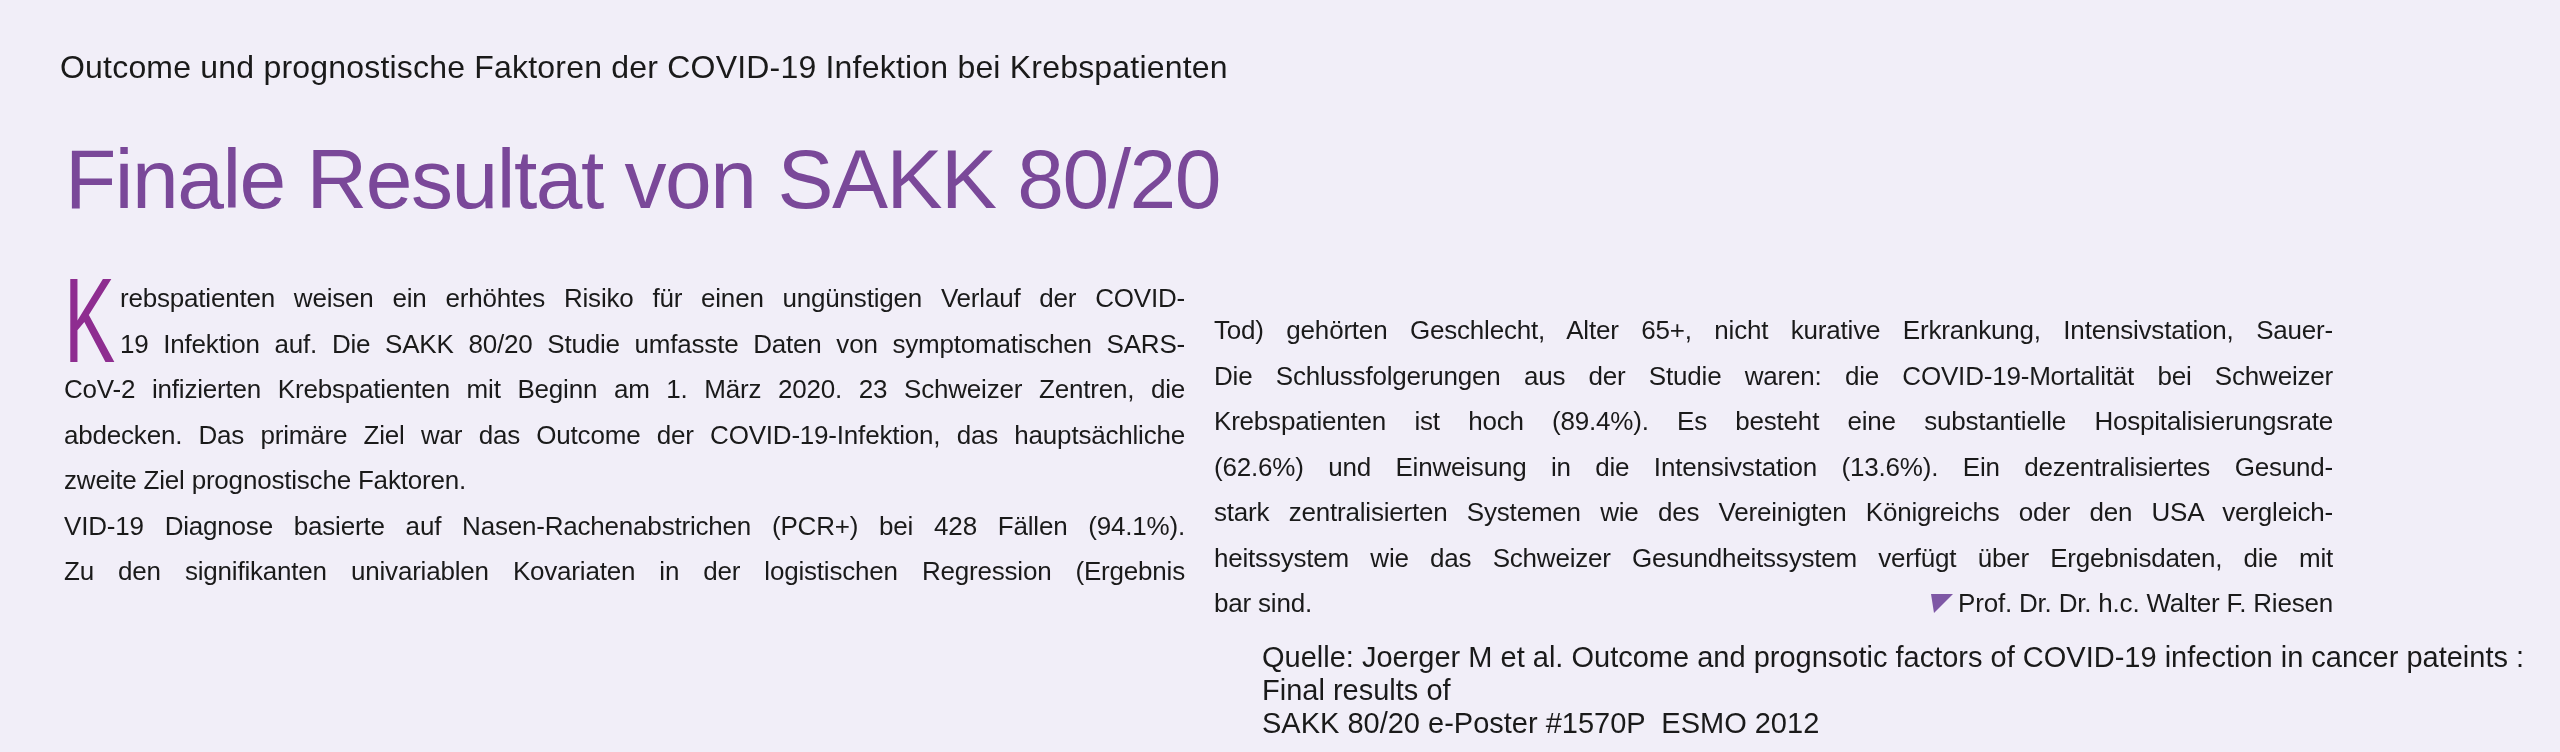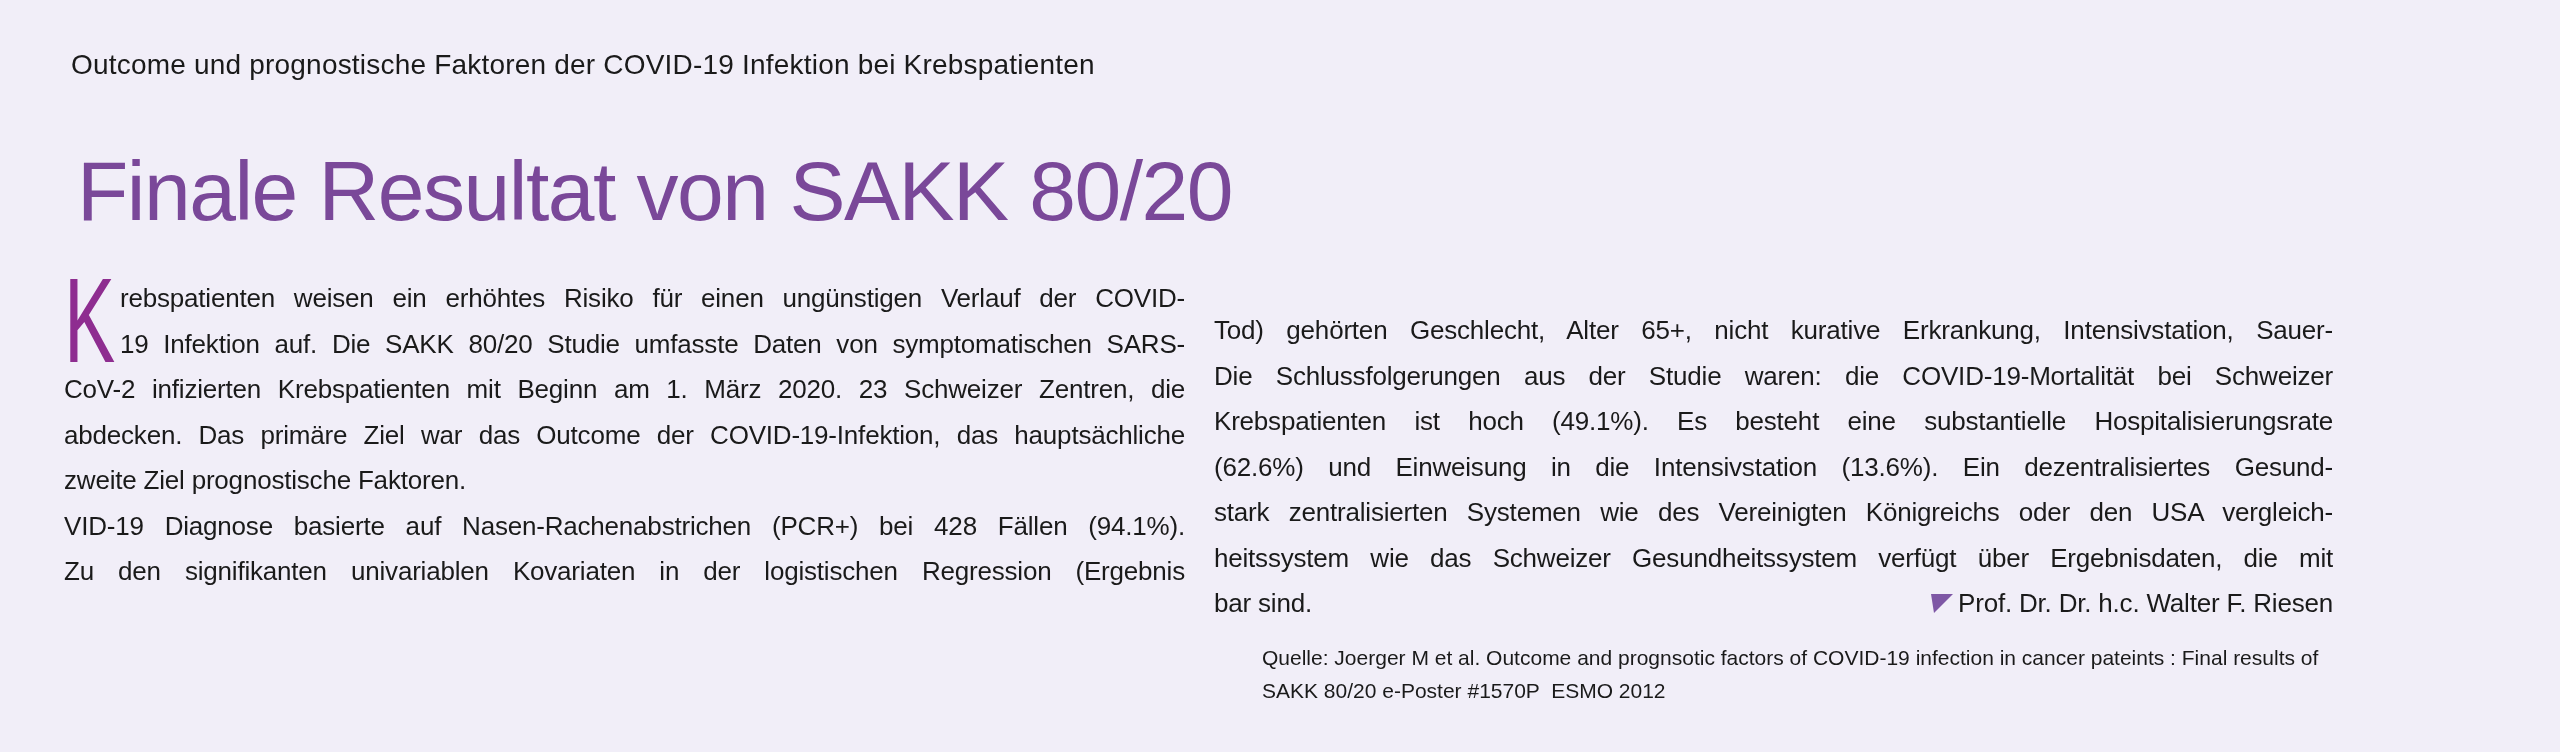--- a/index.html
+++ b/index.html
@@ -6,26 +6,26 @@
   html,body{margin:0;padding:0;}
   body{
     position:relative;
     width:2560px;height:752px;
     background:var(--background,#F1EEF8);
     font-family:"Liberation Sans",sans-serif;
     color:var(--text_black,#1A1A1A);
     overflow:hidden;
   }
   .kicker{
-    position:absolute;left:71px;top:50px;
-    font-size:28px;line-height:1.1;letter-spacing:0.2px;
+    position:absolute;left:60px;top:50px;
+    font-size:32px;line-height:1.1;letter-spacing:0.2px;
     color:var(--text_black,#1A1A1A);
   }
   .title{
-    position:absolute;left:61px;top:133px;margin:16px;
+    position:absolute;left:61px;top:133px;margin:4px;
     font-size:84px;line-height:1;font-weight:400;letter-spacing:-1.5px;
     color:var(--title_purple,#7A4899);
   }
   .col{
     position:absolute;top:276px;
     font-size:26px;line-height:45.5px;letter-spacing:-0.2px;
   }
   .col-left{left:64px;width:1121px;}
   .col-right{left:1214px;width:1119px;margin-top:32px;}
   .line{
@@ -38,21 +38,21 @@
     position:absolute;left:0;top:-16px;
     font-size:120px;line-height:120px;letter-spacing:0;
     color:var(--dropcap_purple,#8E2D90);
     transform:scaleX(0.64);transform-origin:left top;
   }
   .byline{float:right;white-space:nowrap;}
   .marker{display:inline-block;vertical-align:-1px;margin-right:5px;}
   .marker polygon{fill:var(--marker_purple,#7E57A5);}
   .source{
     position:absolute;left:1262px;top:641px;
-    font-size:21px;line-height:33px;
+    font-size:29px;line-height:33px;
     color:var(--text_black,#1A1A1A);
   }
   .source-line{white-space:pre-wrap;}
 </style>
 </head>
 <body>
 
 <div class="kicker">Outcome und prognostische Faktoren der COVID-19 Infektion bei Krebspatienten</div>
 
 <h1 class="title">Finale Resultat von SAKK 80/20</h1>
@@ -64,21 +64,21 @@
   <div class="line">CoV-2 infizierten Krebspatienten mit Beginn am 1. März 2020. 23 Schweizer Zentren, die</div>
   <div class="line">abdecken. Das primäre Ziel war das Outcome der COVID-19-Infektion, das hauptsächliche</div>
   <div class="line pend">zweite Ziel prognostische Faktoren.</div>
   <div class="line">VID-19 Diagnose basierte auf Nasen-Rachenabstrichen (PCR+) bei 428 Fällen (94.1%).</div>
   <div class="line">Zu den signifikanten univariablen Kovariaten in der logistischen Regression (Ergebnis</div>
 </div>
 
 <div class="col col-right">
   <div class="line">Tod) gehörten Geschlecht, Alter 65+, nicht kurative Erkrankung, Intensivstation, Sauer-</div>
   <div class="line">Die Schlussfolgerungen aus der Studie waren: die COVID-19-Mortalität bei Schweizer</div>
-  <div class="line">Krebspatienten ist hoch (49.1%). Es besteht eine substantielle Hospitalisierungsrate</div>
+  <div class="line">Krebspatienten ist hoch (89.4%). Es besteht eine substantielle Hospitalisierungsrate</div>
   <div class="line">(62.6%) und Einweisung in die Intensivstation (13.6%). Ein dezentralisiertes Gesund-</div>
   <div class="line">stark zentralisierten Systemen wie des Vereinigten Königreichs oder den USA vergleich-</div>
   <div class="line">heitssystem wie das Schweizer Gesundheitssystem verfügt über Ergebnisdaten, die mit</div>
   <div class="line pend">
     <span class="byline"><svg class="marker" width="22" height="19" viewBox="0 0 22 19" aria-hidden="true">
           <polygon points="0,0 22,0 3,19"></polygon>
         </svg><span>Prof. Dr. Dr. h.c. Walter F. Riesen</span></span><span>bar sind.</span>
   </div>
 </div>
 

